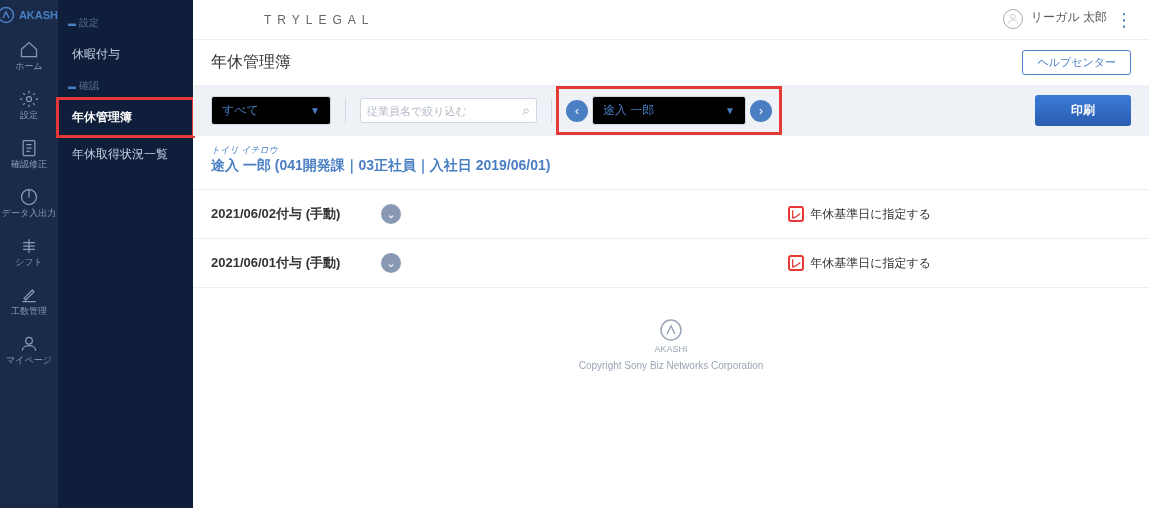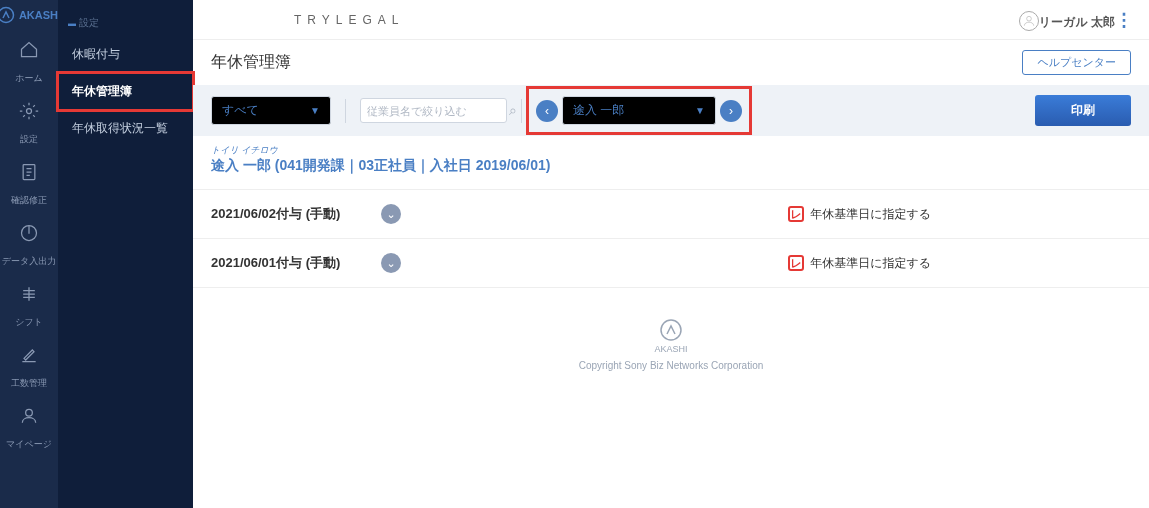--- a/index.html
+++ b/index.html
@@ -1,45 +1,45 @@
 <!DOCTYPE html>
 <html><head>
 <meta charset="utf-8">
 <style>
 * { margin: 0; padding: 0; box-sizing: border-box; font-family: "Hiragino Kaku Gothic Pro", "メイリオ", sans-serif; }
 body { background: #fff; font-size: 12px; color: #333; }
 .app { display: flex; width: 1149px; height: 508px; }
 .sidebar-main { width: 58px; background: #1a2b4a; display: flex; flex-direction: column; align-items: center; color: #8a99b3; }
 .logo { display: flex; align-items: center; gap: 4px; padding: 6px 0 8px; color: #4a7fc4; font-size: 11px; font-weight: bold; }
 .logo svg { width: 18px; height: 18px; }
-.sidebar-main .nav-item { display: flex; flex-direction: column; align-items: center; gap: 12px; padding: 8px 0; width: 100%; font-size: 9px; cursor: pointer; position: relative; }
+.sidebar-main .nav-item { display: flex; flex-direction: column; align-items: center; gap: 0; padding: 8px 0; width: 100%; font-size: 9px; cursor: pointer; position: relative; }
 .sidebar-main .nav-item svg { width: 20px; height: 20px; stroke: #8a99b3; fill: none; stroke-width: 1.5; }
 .sidebar-main .nav-item.active { color: #fff; }
 .sidebar-main .nav-item.active svg { stroke: #fff; }
 .red-box { position: absolute; border: 3px solid #e53935; pointer-events: none; }
 .sidebar-sub { width: 135px; background: #0f1e3a; padding: 10px 0; color: #c5d0e0; font-size: 12px; }
 .sub-group-label { display: flex; align-items: center; gap: 3px; padding: 6px 10px; font-size: 10px; color: #5a7090; }
 .sub-group-label::before { content: "▬"; font-size: 8px; color: #4a7fc4; }
 .sub-item { padding: 10px 14px; cursor: pointer; position: relative; }
 .sub-item.active { color: #fff; font-weight: bold; }
 .main { flex: 1; display: flex; flex-direction: column; background: #fff; }
 .topbar { display: flex; align-items: center; justify-content: space-between; height: 40px; padding: 0 16px; border-bottom: 1px solid #eee; }
-.company-name { letter-spacing: 6px; font-size: 12px; color: #666; margin-left: 85px; }
-.user-area { display: flex; align-items: flex-end; gap: 0; font-size: 12px; color: #555; font-weight: bold; }
+.company-name { letter-spacing: 6px; font-size: 12px; color: #666; margin-left: 55px; }
+.user-area { display: flex; align-items: flex-start; gap: 8px; font-size: 12px; color: #555; }
 .avatar-icon { width: 20px; height: 20px; border-radius: 50%; border: 1px solid #aaa; display: flex; align-items: center; justify-content: center; }
 .avatar-icon svg { width: 14px; height: 14px; stroke: #aaa; fill: none; }
 .more-icon { font-size: 18px; color: #4a7fc4; cursor: pointer; }
 .page-header { display: flex; align-items: center; justify-content: space-between; padding: 10px 18px; }
 .page-title { font-size: 16px; color: #333; }
 .help-btn { border: 1px solid #4a7fc4; background: #fff; color: #4a7fc4; font-size: 11px; padding: 4px 14px; border-radius: 3px; cursor: pointer; margin-left: 35px; }
 .filters { display: flex; align-items: center; gap: 14px; background: #eef2f7; padding: 10px 18px; position: relative; }
 .dropdown { display: flex; align-items: center; justify-content: space-between; background: #000000; border: 1px solid #cfd6e0; border-radius: 3px; padding: 5px 10px; font-size: 12px; color: #4a7fc4; cursor: pointer; text-align: right; }
 .dropdown .caret { color: #4a7fc4; font-size: 10px; }
 .dd1 { width: 120px; }
-.search-box { display: flex; align-items: center; background: #fff; border: 1px solid #cfd6e0; border-radius: 3px; padding: 3px 6px; width: 147px; }
+.search-box { display: flex; align-items: center; background: #fff; border: 1px solid #cfd6e0; border-radius: 3px; padding: 3px 6px; width: 177px; }
 .search-box input { flex: 1; border: none; outline: none; font-size: 11px; color: #999; background: transparent; }
 .search-box input::placeholder { color: #b0b8c4; }
 .search-icon { color: #b0b8c4; font-size: 14px; }
 .sep { width: 1px; height: 24px; background: #cfd6e0; }
 .emp-picker { display: flex; align-items: center; gap: 4px; position: relative; }
 .arrow-btn { width: 22px; height: 22px; border-radius: 50%; background: #4a7fc4; color: #fff; display: flex; align-items: center; justify-content: center; font-size: 12px; cursor: pointer; }
 .dd2 { width: 154px; }
 .print-btn { margin-left: auto; background: linear-gradient(#3a7cd8, #2a5cb0); color: #fff; border: none; padding: 7px 36px; border-radius: 3px; font-size: 12px; font-weight: bold; cursor: pointer; }
 .detail { padding: 8px 18px 14px; border-bottom: 1px solid #eee; }
 .ruby { font-size: 9px; color: #4a7fc4; font-style: italic; }
@@ -111,20 +111,23 @@
         </svg>
       <span>マイページ</span>
     </div>
   </div>
 
   <div class="sidebar-sub">
     <div class="sub-group-label">
         <span>設定</span>
       </div>
     <div class="sub-item">休暇付与</div>
+    <div class="sub-group-label">
+        <span>確認</span>
+      </div>
     <div class="sub-item active" style="position:relative;">
       <span>年休管理簿</span>
       <div class="red-box" style="top:-2px;left:-2px;right:-2px;bottom:-2px;"></div>
     </div>
     <div class="sub-item">年休取得状況一覧</div>
   </div>
 
   <div class="main">
     <div class="topbar">
       <div class="company-name">TRYLEGAL</div>

